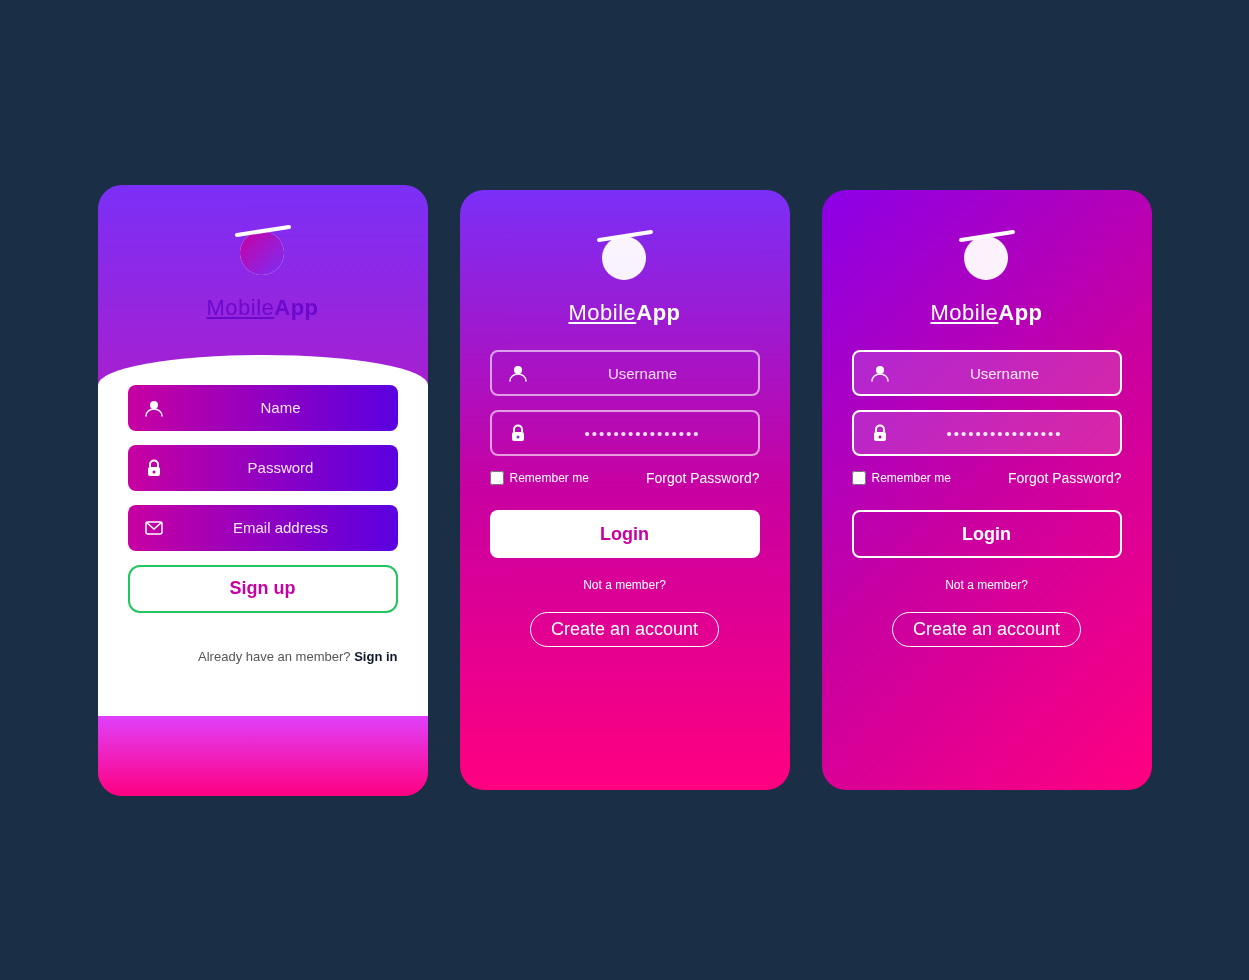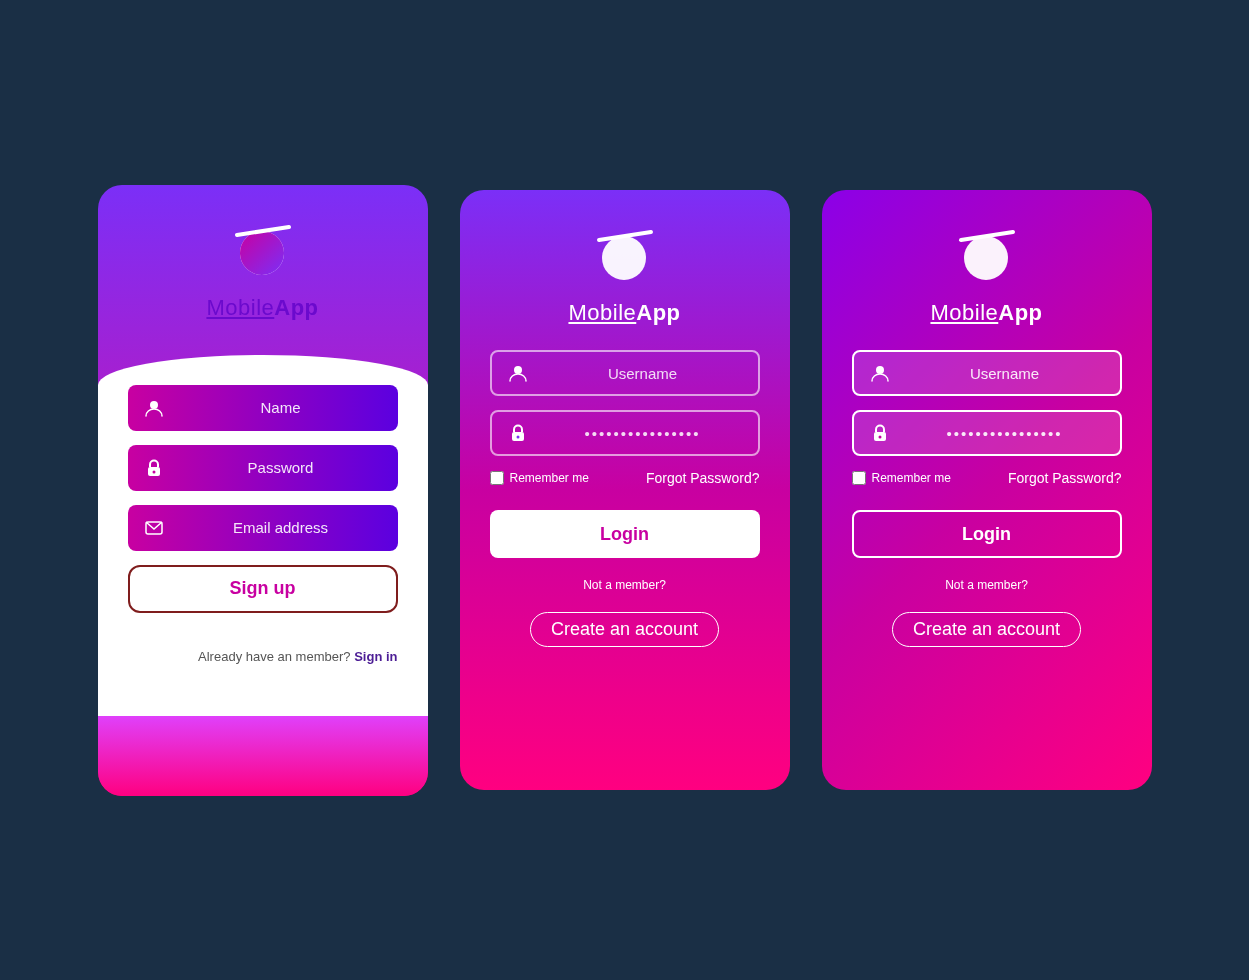--- a/index.html
+++ b/index.html
@@ -266,21 +266,21 @@
       cursor: pointer;
       margin-bottom: 20px;
     }
 
     
     .signup-btn {
       width: 100%;
       height: 48px;
       border-radius: 12px;
       background: white;
-      border: 2px solid #7f1d1d;
+      border: 2px solid #22c55e;
       color: #c800a1;
       font-size: 18px;
       font-weight: 700;
       cursor: pointer;
       margin-bottom: 36px;
     }
 
     
     .not-member {
       display: flex;
@@ -304,21 +304,21 @@
     }
 
     
     .already-account {
       font-size: 13px;
       color: #555;
       text-align: center;
     }
 
     .sign-in-link {
-      color: #4c1d95;
+      color: #0f172a;
       font-weight: 700;
       text-decoration: none;
       cursor: pointer;
     }
 
     
     svg { display: block; }
   </style>
 </head>
 <body>

